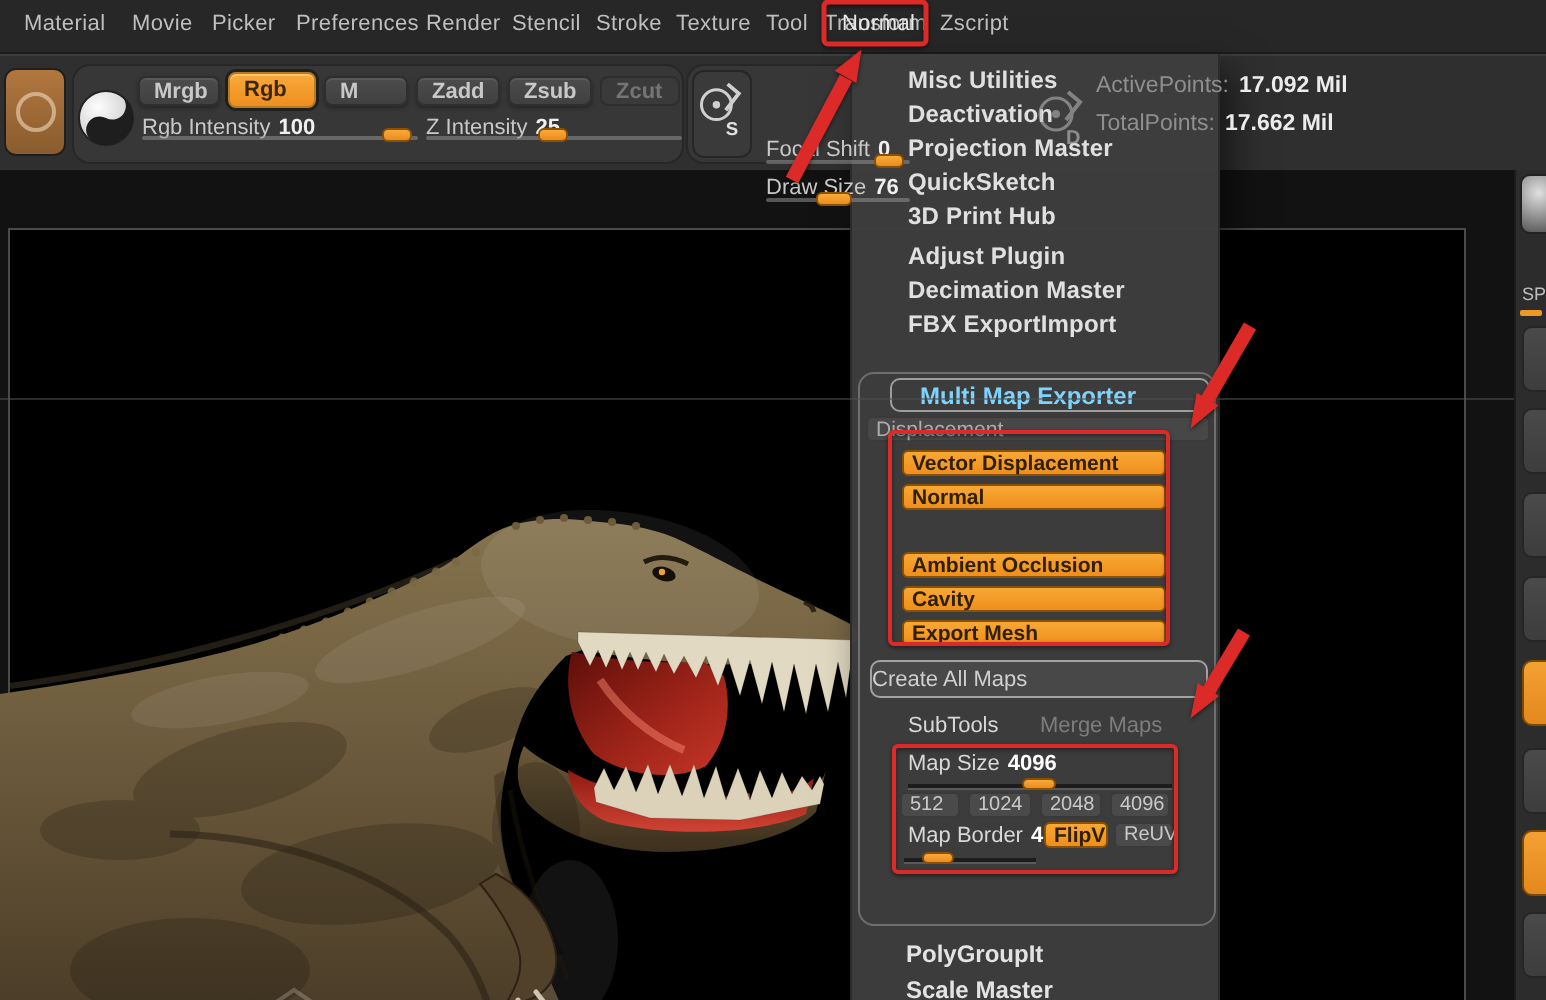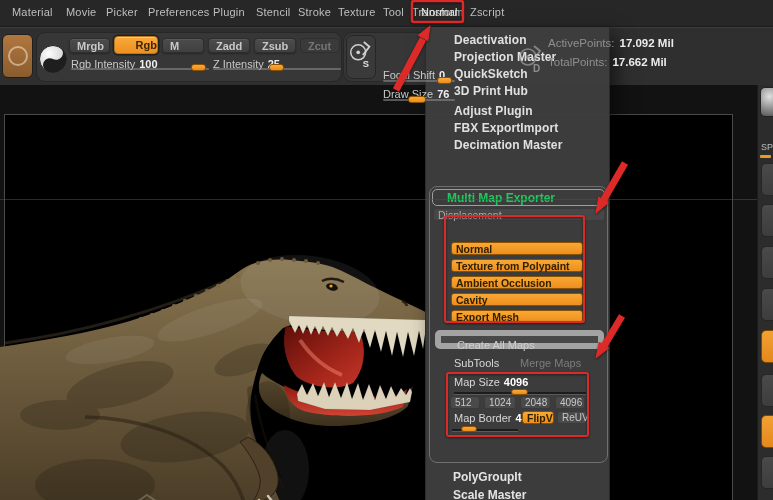--- a/index.html
+++ b/index.html
@@ -20,21 +20,21 @@
   .tb-group { position:absolute; background:#373737; border:1px solid #272727;
     border-radius:9px; }
   #swatch { position:absolute; left:2px; top:6px; width:31px; height:44px;
     background:linear-gradient(#b1773f,#8a5c2e); border:1px solid #1f1f1f; border-radius:6px; }
   #swatch .ring { position:absolute; left:5px; top:11px; width:20px; height:20px;
     border:2px solid rgba(255,240,215,.5); border-radius:50%; }
   .tb-btn { position:absolute; height:15px; line-height:14px; font-size:11px; font-weight:600;
     color:#c8c8c8; background:linear-gradient(#4c4c4c,#404040); border:1px solid #2e2e2e;
     border-radius:4px; padding-left:7px; box-shadow:inset 0 1px 0 #585858, 0 1px 2px rgba(0,0,0,.35); }
   .tb-btn.active { background:linear-gradient(#f9a93c,#ee8f1f); color:#3a2600;
-    border:1px solid #b9791f; box-shadow:0 0 0 1.5px #20201e, inset 0 1px 0 #ffc66e;text-align:right; }
+    border:1px solid #b9791f; box-shadow:0 0 0 1.5px #20201e, inset 0 1px 0 #ffc66e; }
   .tb-btn.disabled { color:#757575; background:#3a3a3a; box-shadow:none; }
   .sl-label { position:absolute; font-size:11px; color:#c9c9c9; white-space:nowrap; }
   .sl-label b { color:#f0f0f0; font-weight:700; margin-left:4px; }
   .sl-track { position:absolute; height:2px; background:#8f8f8f; opacity:.55; border-radius:1px; }
   .sl-handle { position:absolute; height:7px; border-radius:3px;
     background:linear-gradient(#f9a93c,#ec8c1d); border:1px solid #8a5200; }
   .mini-icon { position:absolute; width:30px; height:44px; background:#3a3a3a;
     border:1px solid #262626; border-radius:6px; }
   #overlay-sliders { position:absolute; left:0; top:0; z-index:60; }
   #stats { position:absolute; left:548px; top:37px; z-index:60; font-size:11.5px; white-space:nowrap; }
@@ -68,31 +68,31 @@
   
   #zmenu { position:absolute; left:425px; top:27px; width:185px; height:473px;
     background:rgba(62,62,62,.97); border-left:1px solid #2b2b2b; border-right:1px solid #2b2b2b;
     box-shadow:6px 8px 18px rgba(0,0,0,.55); z-index:50; }
   .zm-item { position:relative; z-index:56; height:17px; line-height:17px; padding-left:28px;
     font-size:12px; font-weight:600; color:#e0e0e0; letter-spacing:.1px; cursor:default; }
   #zm-list { padding-top:5px; }
   .zm-spacer { height:3px; }
   #mme { position:absolute; left:3px; top:159px; width:179px; height:277px; z-index:56;
     border:1px solid #6f6f6f; border-radius:8px; background:rgba(60,60,60,.6); }
-  #mme-title { position:absolute; left:2px; top:2px; right:2px; height:17px; line-height:16px;
+  #mme-title { position:absolute; left:15px; top:2px; right:2px; height:17px; line-height:16px;
     border:1px solid #9e9e9e; border-radius:5px; padding-left:14px;
-    font-size:12px; font-weight:700; color:#22c55e; }
+    font-size:12px; font-weight:700; color:#7dd3fc; }
   .p-btn { position:absolute; height:13px; line-height:12px; font-size:10.5px;
     padding-left:4px; border-radius:3px; }
   .p-gray { background:#474747; color:#adadad; border:1px solid #3a3a3a; }
   .p-orange { background:linear-gradient(#f8a835,#ef8e1c); color:#2f2000; font-weight:600;
     border:1px solid #8a5200; }
   .p-wide { position:absolute; left:5px; width:169px; height:19px; line-height:18px;
-    background:#484848; border:6px solid #a3a3a3; border-radius:5px;
-    font-size:11px; color:#cfcfcf; padding-left:16px; }
+    background:#484848; border:1px solid #a3a3a3; border-radius:5px;
+    font-size:11px; color:#cfcfcf; padding-left:0; }
   .p-text { position:absolute; font-size:11px; color:#d8d8d8; white-space:nowrap; }
   .p-text b { color:#fff; font-weight:700; margin-left:4px; }
   .p-dim { color:#7d7d7d; }
   .p-track { position:absolute; height:2px; background:#1c1c1c; box-shadow:0 1px 0 #5a5a5a; }
   .p-handle { position:absolute; height:6px; border-radius:3px;
     background:linear-gradient(#f9a93c,#ec8c1d); border:1px solid #8a5200; }
   .p-sm { position:absolute; height:13px; line-height:12px; font-size:10px; color:#c9c9c9;
     background:#4a4a4a; border:1px solid #3a3a3a; border-radius:3px; padding-left:4px; }
   .zm-footer { position:absolute; left:0; width:100%; z-index:56; height:17px; line-height:17px;
     padding-left:27px; font-size:12px; font-weight:600; color:#e3e3e3; }
@@ -314,49 +314,50 @@
   <div id="stats">
     <div><span class="lbl">ActivePoints:</span><span class="val">17.092 Mil</span></div>
     <div class="row2"><span class="lbl">TotalPoints:</span><span class="val">17.662 Mil</span></div>
   </div>
 
   <div id="menubar">
     <span class="mb-item" style="left:12px">Material</span>
     <span class="mb-item" style="left:66px">Movie</span>
     <span class="mb-item" style="left:106px">Picker</span>
     <span class="mb-item" style="left:148px">Preferences</span>
-    <span class="mb-item" style="left:213px">Plugin</span>
+    <span class="mb-item" style="left:213px">Render</span>
     <span class="mb-item" style="left:256px">Stencil</span>
     <span class="mb-item" style="left:298px">Stroke</span>
     <span class="mb-item" style="left:338px">Texture</span>
     <span class="mb-item" style="left:383px">Tool</span>
     <span class="mb-item" style="left:412px">Transform</span>
     <span class="mb-item hl" style="left: 421px;">Normal</span>
     <span class="mb-item" style="left: 470px;">Zscript</span>
   </div>
 
   <div id="zmenu">
     <div id="zm-list">
+      <div class="zm-item">Misc Utilities</div>
       <div class="zm-item">Deactivation</div>
       <div class="zm-item">Projection Master</div>
       <div class="zm-item">QuickSketch</div>
       <div class="zm-item">3D Print Hub</div>
       <div class="zm-spacer"></div>
       <div class="zm-item">Adjust Plugin</div>
+      <div class="zm-item">Decimation Master</div>
       <div class="zm-item">FBX ExportImport</div>
-      <div class="zm-item">Decimation Master</div>
     </div>
 
     <div id="mme">
       <div id="mme-title">Multi Map Exporter</div>
 
       <div class="p-btn p-gray" style="left:3px; top:21px; width:172px">Displacement</div>
 
+      <div class="p-btn p-orange" style="left:21px; top:38px;  width:132px">Vector Displacement</div>
       <div class="p-btn p-orange" style="left:21px; top:55px;  width:132px">Normal</div>
-      <div class="p-btn p-orange" style="left:21px; top:72px;  width:132px">Texture from Polypaint</div>
       <div class="p-btn p-orange" style="left:21px; top:89px;  width:132px">Ambient Occlusion</div>
       <div class="p-btn p-orange" style="left:21px; top:106px; width:132px">Cavity</div>
       <div class="p-btn p-orange" style="left:21px; top:123px; width:132px">Export Mesh</div>
 
       <div class="p-wide" style="top:143px">Create All Maps</div>
 
       <div class="p-text" style="left:24px; top:170px">SubTools</div>
       <div class="p-text p-dim" style="left:90px; top:170px">Merge Maps</div>
 
       <div class="p-text" style="left:24px; top:189px">

